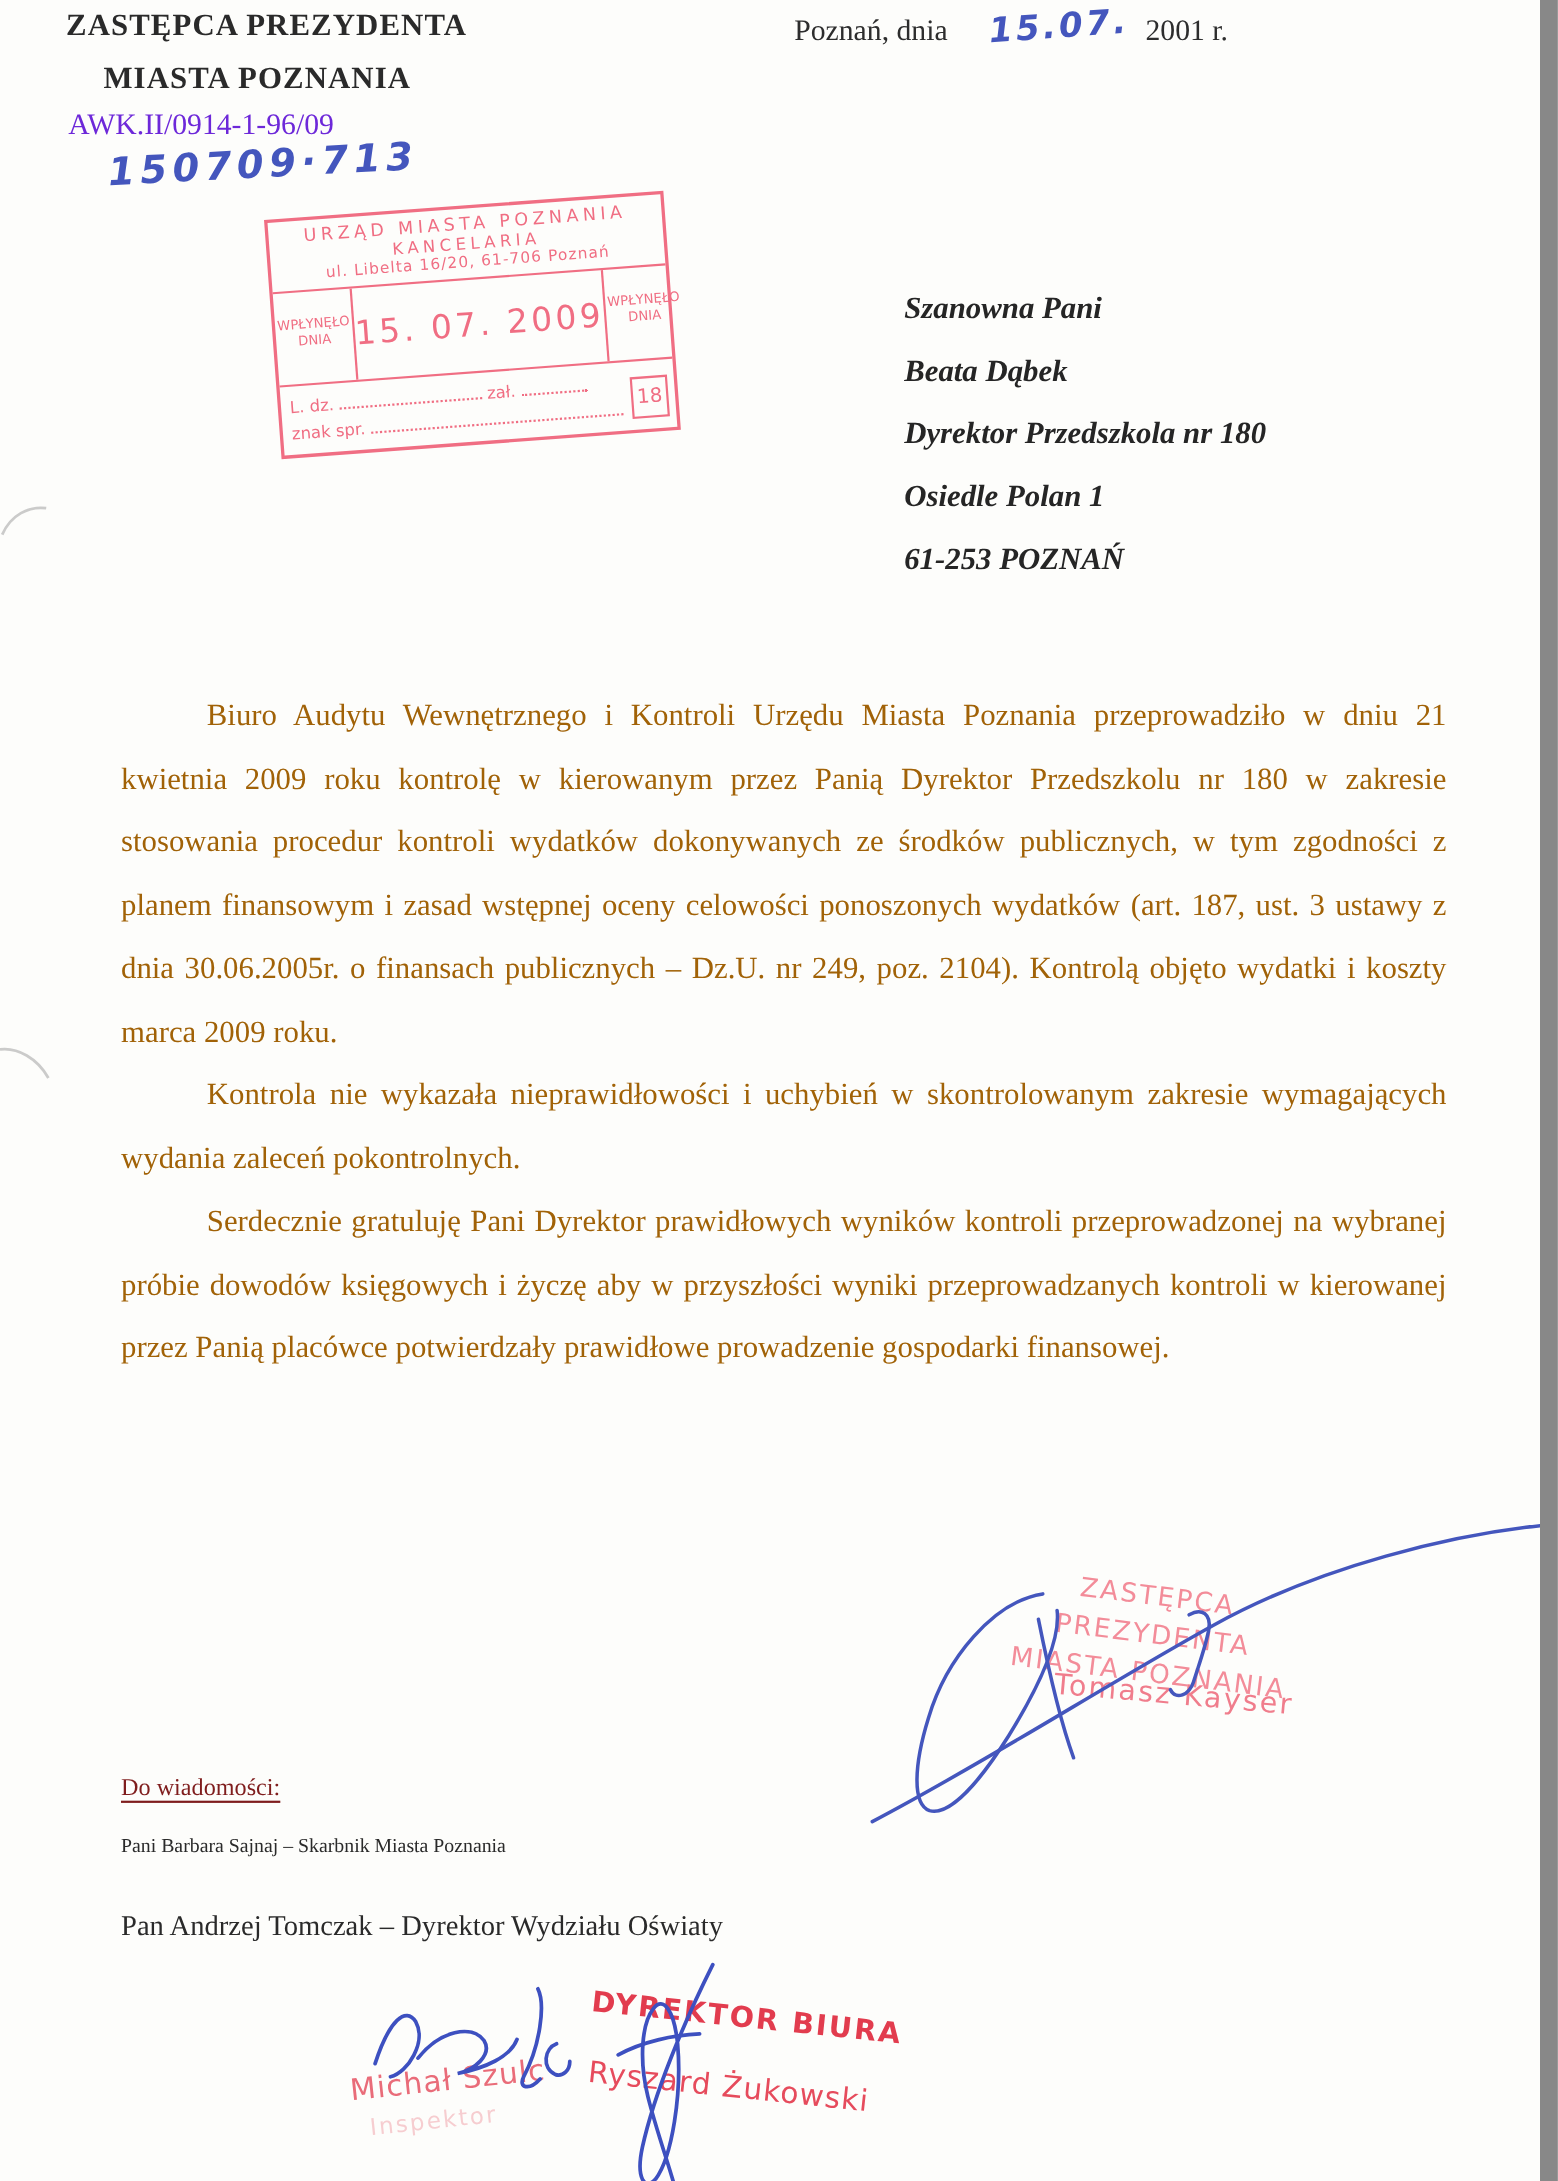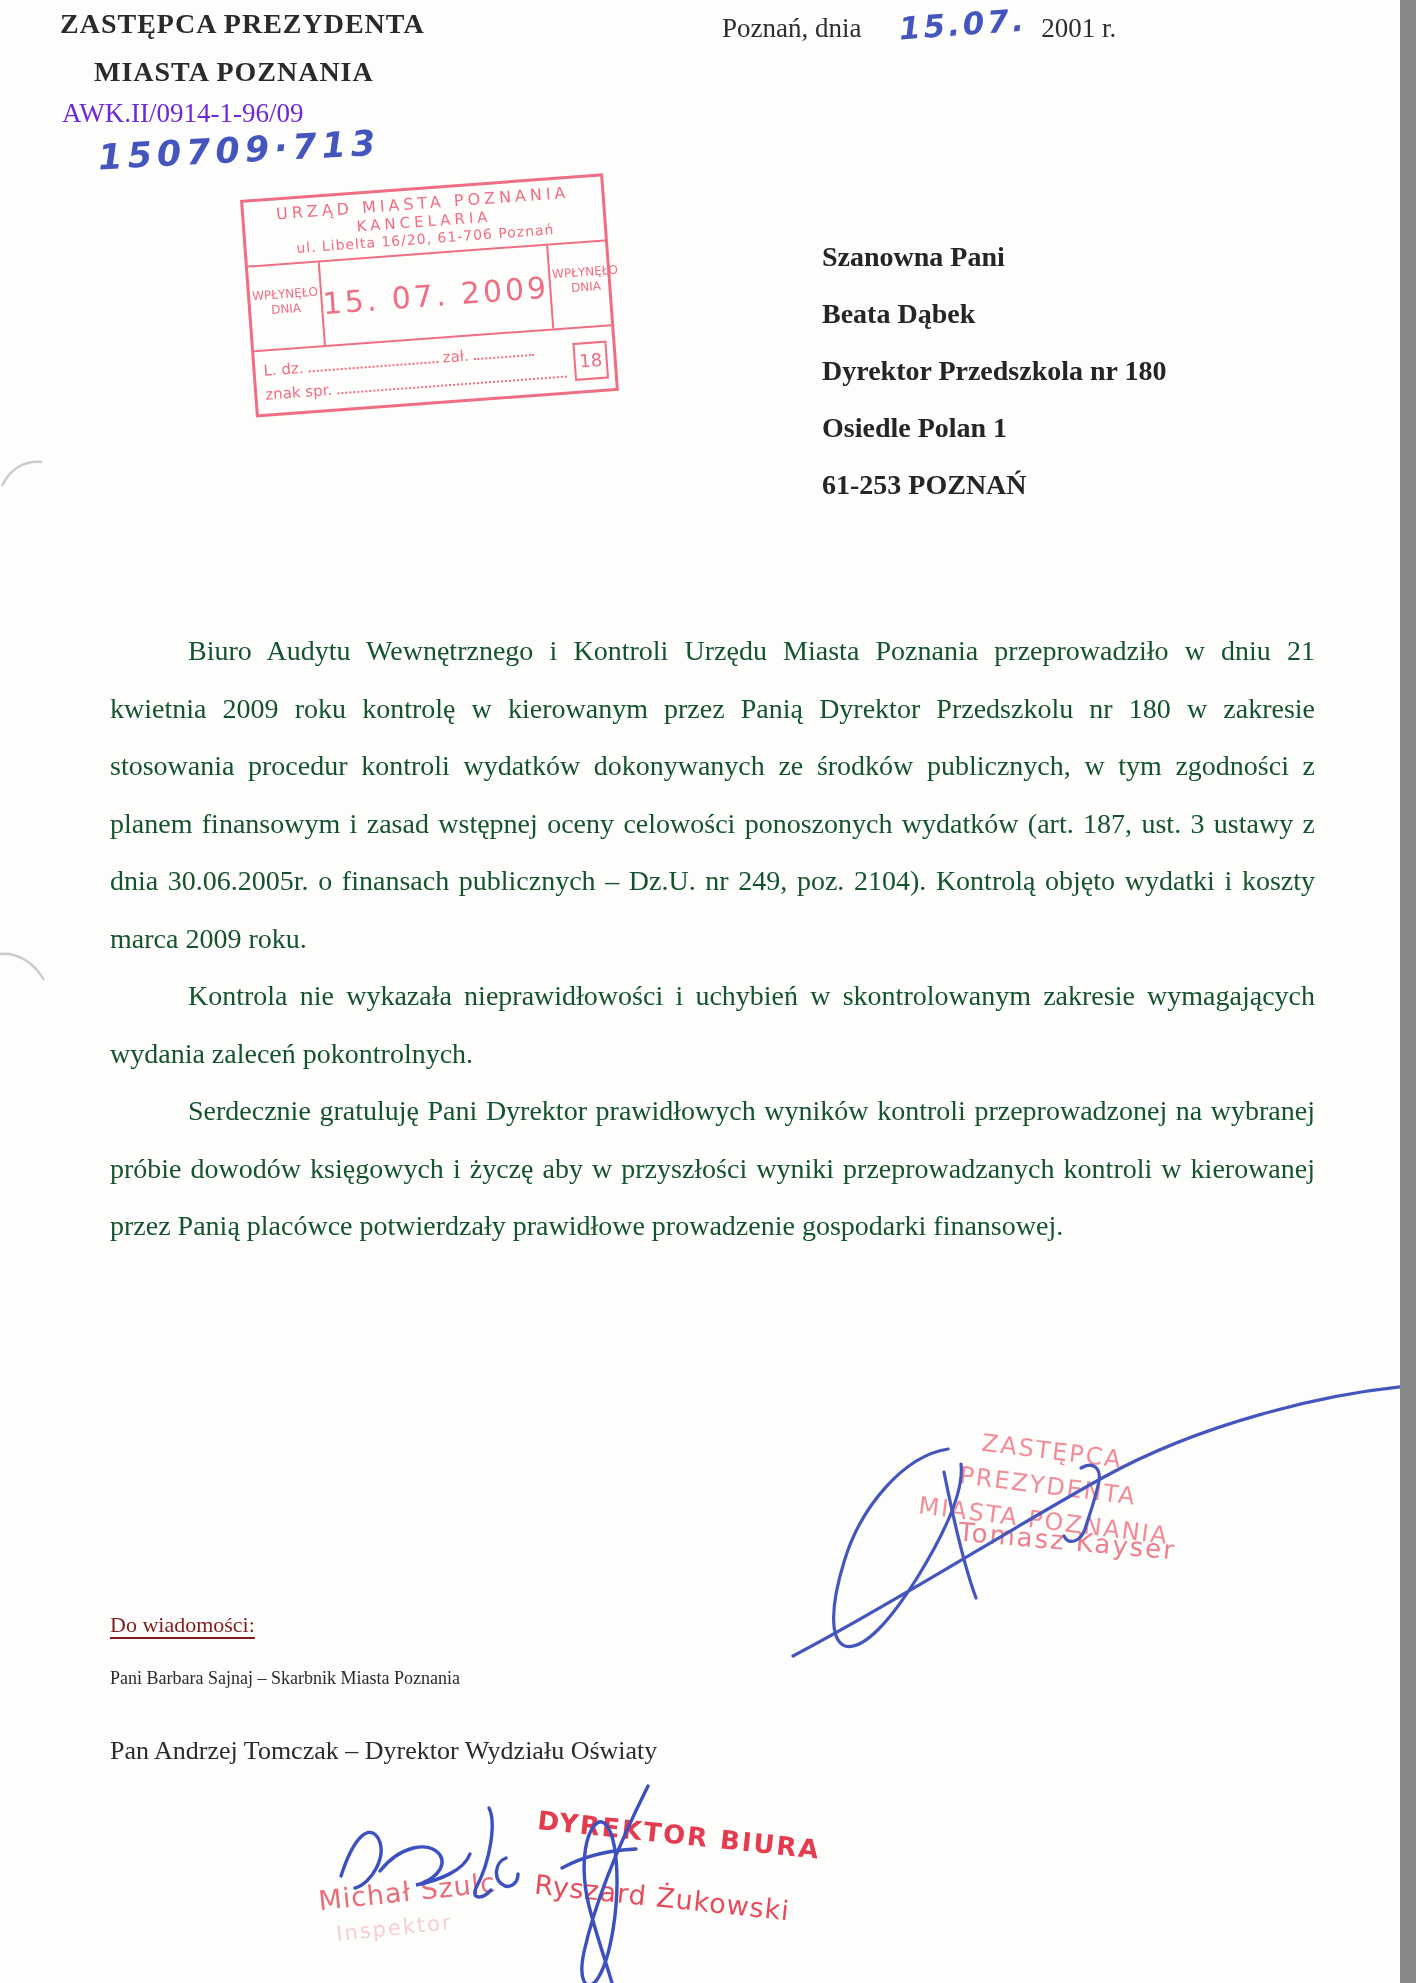--- a/index.html
+++ b/index.html
@@ -38,24 +38,24 @@
   .stamp .sec2{display:flex;border-bottom:2px solid #ef6279;}
   .stamp .cell-l{width:84px;border-right:2px solid #ef6279;font-size:12px;text-align:center;padding:22px 2px;line-height:15px;}
   .stamp .cell-c{flex:1;text-align:center;font-size:30px;letter-spacing:3px;padding:24px 0;white-space:nowrap;}
   .stamp .cell-r{width:78px;border-left:2px solid #ef6279;font-size:12px;text-align:center;padding:22px 2px;line-height:15px;}
   .stamp .sec3{position:relative;padding:10px 8px 4px;font-size:15px;}
   .stamp .dots{display:inline-block;border-bottom:2px dotted #ef6279;height:12px;}
   .stamp .numbox{position:absolute;right:6px;top:14px;width:30px;height:34px;border:2px solid #ef6279;text-align:center;font-size:18px;line-height:34px;}
   .stamp .sec4{padding:2px 8px 10px;font-size:15px;}
 
   
-  .rcp{left:822px;top:228px;font-size:28px;font-weight:700;line-height:57px;color:#252525;}
+  .rcp{left:822px;top:252px;font-size:28px;font-weight:700;line-height:57px;color:#252525;font-style:italic;}
 
   
-  .body-text{left:110px;top:622px;width:1205px;font-size:28px;line-height:57.5px;text-align:justify;color:#14532d;}
+  .body-text{left:110px;top:622px;width:1205px;font-size:28px;line-height:57.5px;text-align:justify;color:#a16207;}
   .body-text p{margin:0;text-indent:78px;}
 
   
   .red{font-family:"DejaVu Sans",sans-serif;}
   .sig-stamp{left:893px;top:1434px;width:310px;text-align:center;transform:rotate(7deg);
     color:#f2808f;font-size:24px;letter-spacing:2px;line-height:35px;opacity:.9;}
   .sig-name{left:958px;top:1526px;transform:rotate(5deg);color:#ef7080;font-size:26px;letter-spacing:2px;opacity:.9;}
 
   
   .cc-h{left:110px;top:1612px;font-size:22px;text-decoration:underline;text-underline-offset:5px;color:#7f1d1d;}

